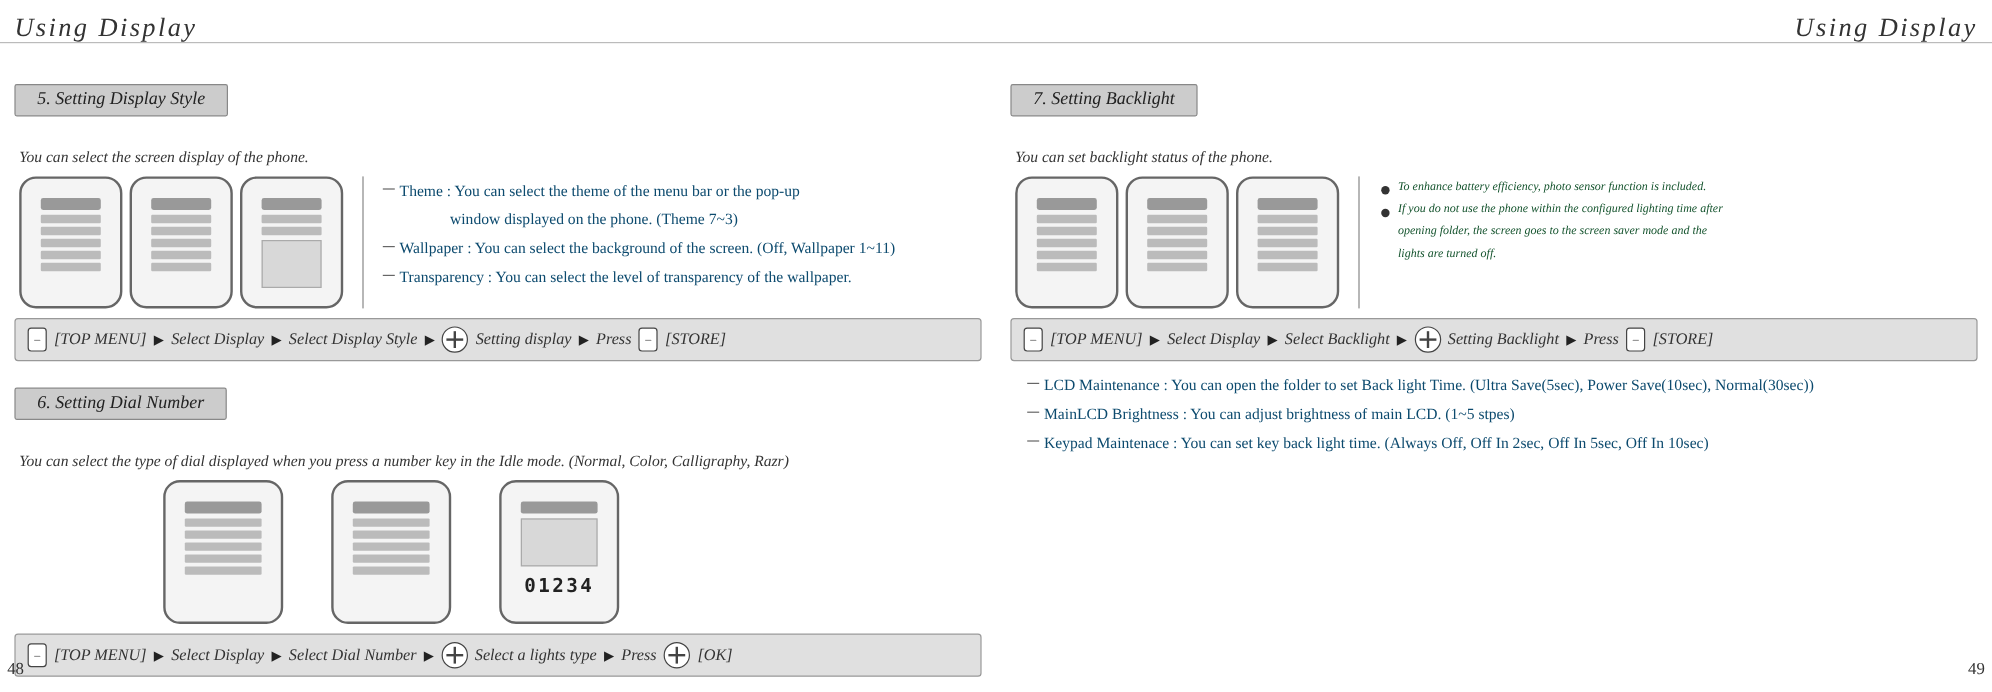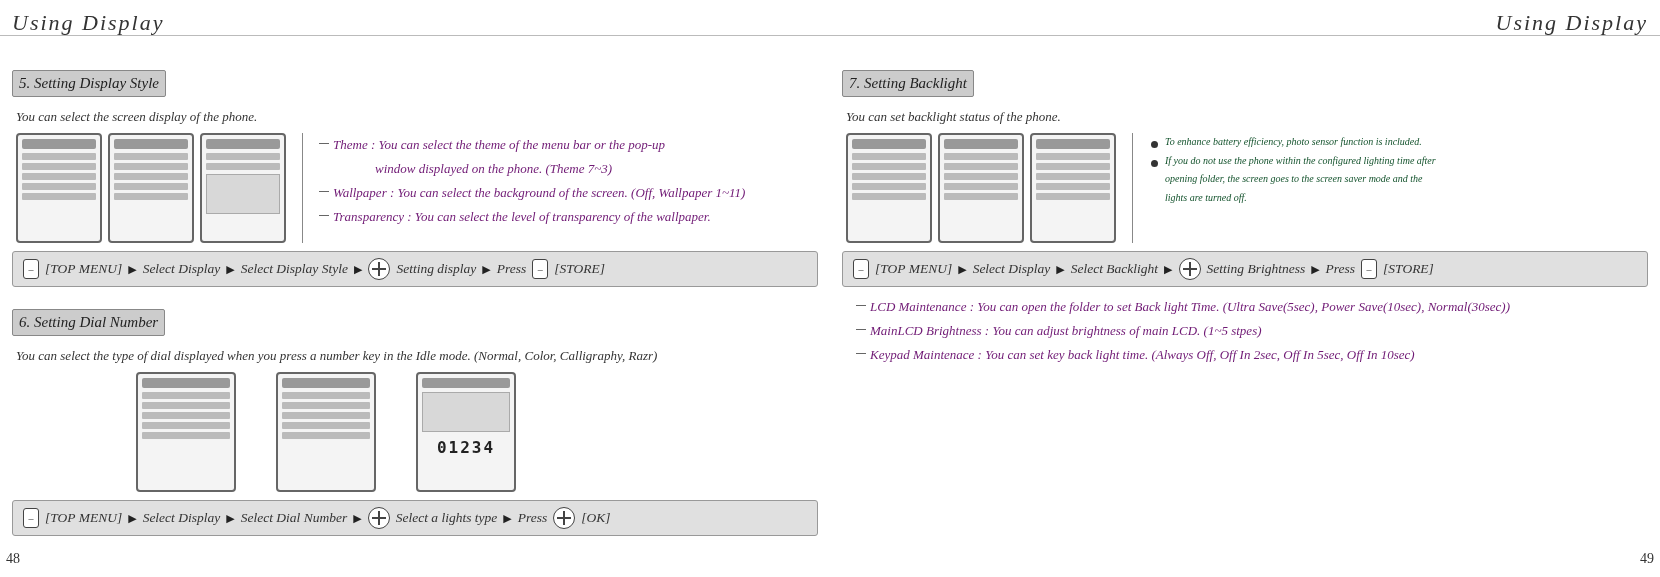--- a/index.html
+++ b/index.html
@@ -33,56 +33,56 @@
     letter-spacing: 2px;
     color: #333;
     margin-bottom: 20px;
   }
   .page-right .page-title { text-align: right; }
   .section-title {
     display: inline-block;
     background: #ccc;
     border: 1px solid #888;
     border-radius: 2px;
-    padding: 4px 6px;
+    padding: 4px 18px;
     font-size: 15px;
     font-style: italic;
     font-family: Georgia, serif;
     color: #222;
     margin-top: 14px;
-    margin-bottom: 6px;
+    margin-bottom: 20px;
   }
   .intro {
     font-size: 13px;
     font-style: italic;
     font-family: Georgia, serif;
     color: #333;
     margin: 6px 0 8px 4px;
   }
   .row { display: flex; align-items: flex-start; gap: 10px; margin: 4px 0 8px 4px; }
   .screens { display: flex; gap: 6px; }
   .screen {
     width: 86px;
     height: 110px;
     border: 2px solid #666;
-    border-radius: 4px;
+    border-radius: 14px;
     background: #f4f4f4;
-    padding: 4px;
+    padding: 16px;
     overflow: hidden;
   }
   .screen .bar { height: 10px; background: #999; border-radius: 2px; margin-bottom: 4px; }
   .screen .line { height: 7px; background: #bbb; margin: 3px 0; border-radius: 1px; }
   .screen .blk { height: 40px; background: #d8d8d8; margin-top: 4px; border: 1px solid #aaa; }
   .sep {
     width: 1px;
     align-self: stretch;
     background: #888;
     margin: 0 6px;
   }
-  .desc-list { font-family: Georgia, serif; font-style: italic; font-size: 13px; color: #701a75; line-height: 1.85; }
+  .desc-list { font-family: Georgia, serif; font-size: 13px; color: #0c4a6e; line-height: 1.85; }
   .desc-list .item { position: relative; padding-left: 14px; }
   .desc-list .item::before {
     content: "";
     position: absolute;
     left: 0; top: 10px;
     width: 10px; height: 1px; background: #666;
   }
   .desc-list .sub { padding-left: 56px; }
   .bullets { font-family: Georgia, serif; font-style: italic; font-size: 10px; color: #14532d; line-height: 1.85; }
   .bullets .b { position: relative; padding-left: 16px; }
@@ -285,21 +285,21 @@
   </div>
   <div class="nav-bar">
     <span class="key-icon">–</span>
     <span>[TOP MENU]</span>
     <span class="tri">▶</span>
     <span>Select Display</span>
     <span class="tri">▶</span>
     <span>Select Backlight</span>
     <span class="tri">▶</span>
     <span class="dpad-icon"></span>
-    <span>Setting Brightness</span>
+    <span>Setting Backlight</span>
     <span class="tri">▶</span>
     <span>Press</span>
     <span class="key-icon">–</span>
     <span>[STORE]</span>
   </div>
 
   <div class="desc-list sub-items">
     <div class="item">LCD Maintenance : You can open the folder to set Back light Time. (Ultra Save(5sec), Power Save(10sec), Normal(30sec))</div>
     <div class="item">MainLCD Brightness : You can adjust brightness of main LCD. (1~5 stpes)</div>
     <div class="item">Keypad Maintenace : You can set key back light time. (Always Off, Off In 2sec, Off In 5sec, Off In 10sec)</div>

